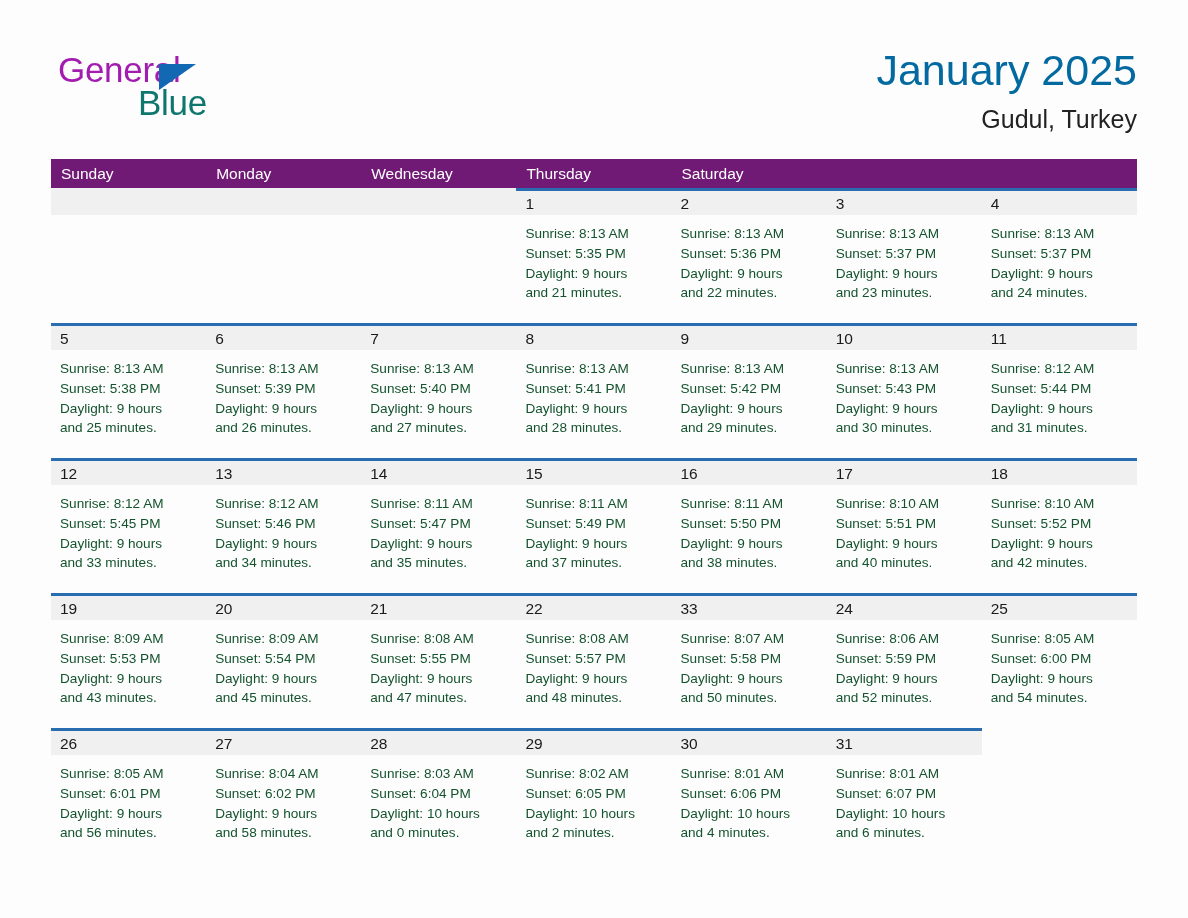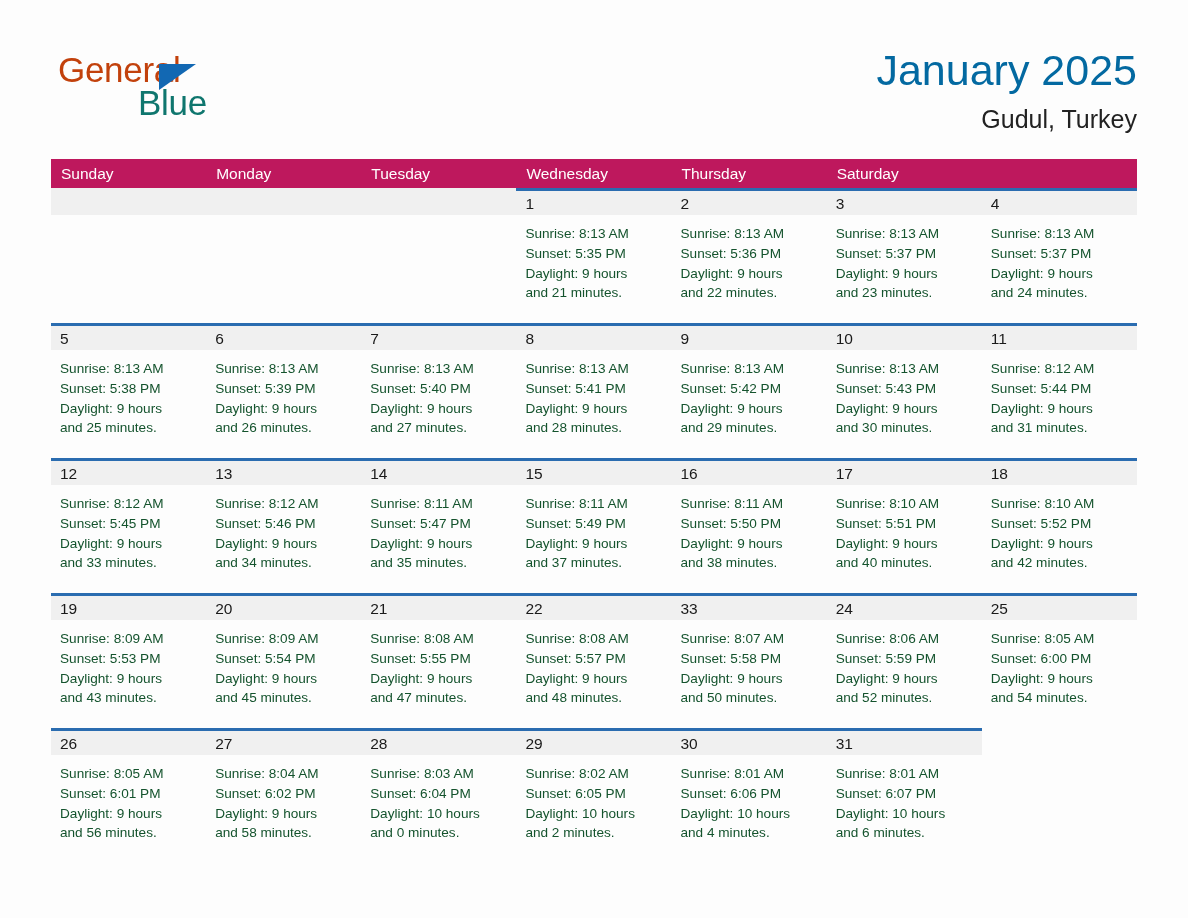--- a/index.html
+++ b/index.html
@@ -36,21 +36,21 @@
     top: 6px;
     width: 300px;
     height: 76px;
   }
   .logo-general {
     position: absolute;
     left: 0;
     top: 0;
     font-size: 35px;
     letter-spacing: -0.3px;
-    color: #c2410c;
+    color: #a21caf;
     font-family: "Liberation Sans", sans-serif;
   }
   .logo-tri {
     position: absolute;
     left: 101px;
     top: 14px;
     width: 0;
     height: 0;
     border-top: 26px solid #1268b3;
     border-right: 37px solid transparent;
@@ -86,21 +86,21 @@
 
   
   .cal {
     position: absolute;
     left: 51px;
     top: 159px;
     width: 1086px;
   }
   .dow-row {
     display: flex;
-    background: #be185d;
+    background: #701a75;
     height: 29px;
   }
   .dow {
     flex: 0 0 155.14px;
     width: 155.14px;
     box-sizing: border-box;
     padding: 4px 0 0 10px;
     color: #ffffff;
     font-size: 15.5px;
     line-height: 22px;
@@ -168,21 +168,20 @@
       <div class="location-title">Gudul, Turkey</div>
     </div>
 
   </div>
 
   <div class="cal">
 
     <div class="dow-row">
       <div class="dow">Sunday</div>
       <div class="dow">Monday</div>
-      <div class="dow">Tuesday</div>
       <div class="dow">Wednesday</div>
       <div class="dow">Thursday</div>
       <div class="dow">Saturday</div>
     </div>
 
     <div id="weeks-container">
         <div class="week first">
           <div class="cell empty">
             <div class="daynum-band"><span class="daynum"></span></div>
           </div>

